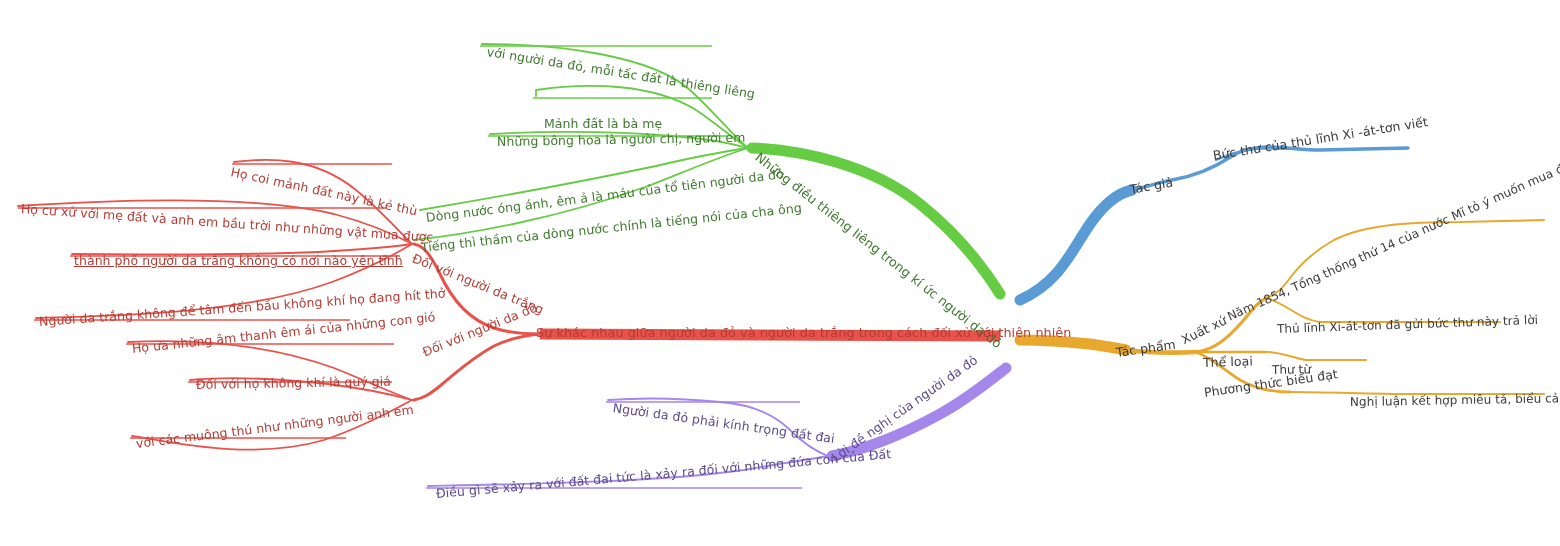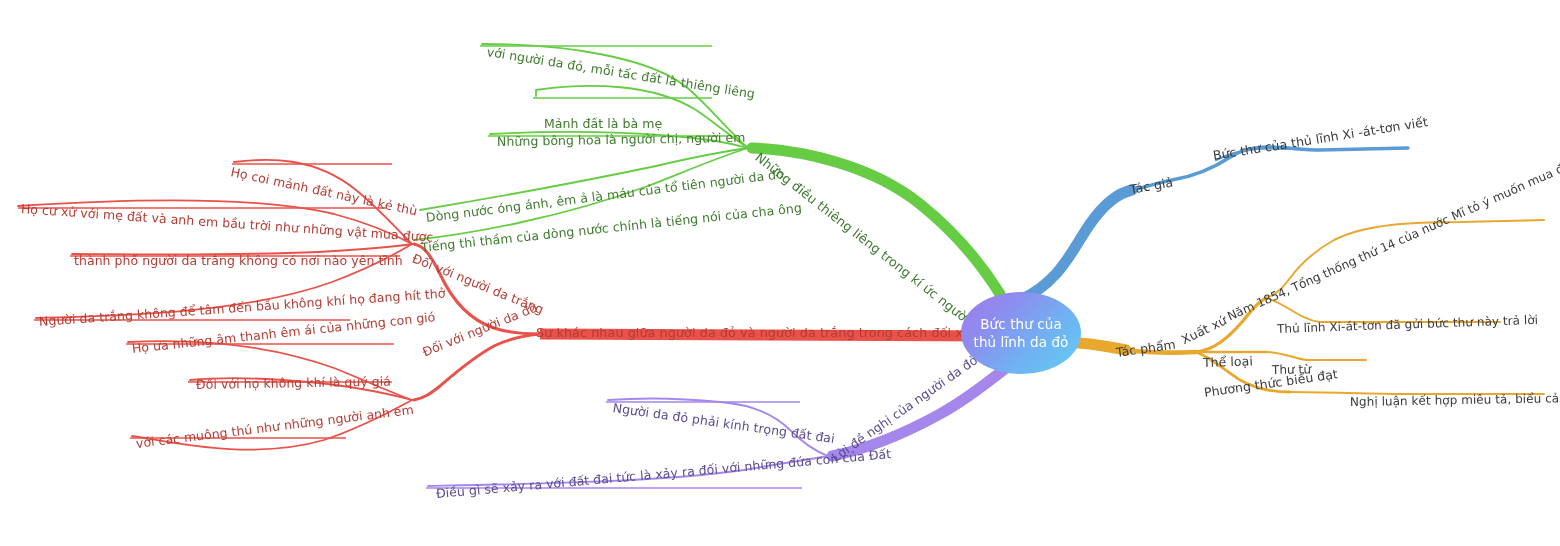--- a/index.html
+++ b/index.html
@@ -138,23 +138,20 @@
     <g>
       <path d="M1006,368 C988,382 966,400 940,414 C900,436 862,450 832,456" fill="none" stroke="#a586ea" stroke-width="11" stroke-linecap="round"></path>
       <path d="M828,456 C812,450 800,440 790,430 C772,412 746,404 720,402
                C680,398 636,398 608,400" fill="none" stroke="#a586ea" stroke-width="1.8" stroke-linecap="round"></path>
       <path d="M828,456 C806,460 778,464 744,470 C660,482 530,484 428,486" fill="none" stroke="#a586ea" stroke-width="1.8" stroke-linecap="round"></path>
       <path d="M606,402 L800,402" fill="none" stroke="#a586ea" stroke-width="1.4"></path>
       <path d="M426,488 L802,488" fill="none" stroke="#a586ea" stroke-width="1.4"></path>
     </g>
   </svg>
 
-  <div class="central">
-    <span>Bức thư của thủ lĩnh da đỏ</span>
-  </div>
 
   <div class="lbl plain" style="left:1130px; top:182px; transform: rotate(-10deg);">Tác giả</div>
 
   <div class="lbl plain" style="left:1213px; top:148px; transform: rotate(-9deg);">Bức thư của thủ lĩnh Xi -át-tơn viết</div>
 
   <div class="lbl plain" style="left:1116px; top:345px; transform: rotate(-8deg);">Tác phẩm</div>
 
   <div class="lbl plain" style="left:1182px; top:333px; transform: rotate(-26deg);">Xuất xứ</div>
 
   <div class="lbl sm plain" style="left:1228px; top:310px; transform: rotate(-24deg);">Năm 1854, Tổng thống thứ 14 của nước Mĩ tỏ ý muốn mua đất</div>
@@ -182,21 +179,21 @@
   <div class="lbl green" style="left:421px; top:240px; transform: rotate(-6deg);">Tiếng thì thầm của dòng nước chính là tiếng nói của cha ông</div>
 
   <div class="lbl red md" style="left:536px; top:325px; transform: rotate(0deg);">Sự khác nhau giữa người da đỏ và người da trắng trong cách đối xử với thiên nhiên</div>
 
   <div class="lbl red" style="left:413px; top:250px; transform: rotate(22deg);">Đối với người da trắng</div>
 
   <div class="lbl red" style="left:231px; top:164px; transform: rotate(12deg);">Họ coi mảnh đất này là kẻ thù</div>
 
   <div class="lbl red" style="left:21px; top:201px; transform: rotate(4deg);">Họ cư xử với mẹ đất và anh em bầu trời như những vật mua được</div>
 
-  <div class="lbl red" style="left:74px; top:253px; transform: rotate(0deg);">thành phố người da trắng không có nơi nào yên tĩnh</div>
+  <div class="lbl red" style="left:74px; top:253px; transform: rotate(0deg); text-decoration: underline;">thành phố người da trắng không có nơi nào yên tĩnh</div>
 
   <div class="lbl red" style="left:39px; top:314px; transform: rotate(-4deg);">Người da trắng không để tâm đến bầu không khí họ đang hít thở</div>
 
   <div class="lbl red" style="left:423px; top:345px; transform: rotate(-22deg);">Đối với người da đỏ</div>
 
   <div class="lbl red" style="left:132px; top:341px; transform: rotate(-6deg);">Họ ưa những âm thanh êm ái của những con gió</div>
 
   <div class="lbl red" style="left:196px; top:377px; transform: rotate(-1deg);">Đối với họ không khí là quý giá</div>
 
   <div class="lbl red" style="left:136px; top:436px; transform: rotate(-7deg);">với các muông thú như những người anh em</div>

